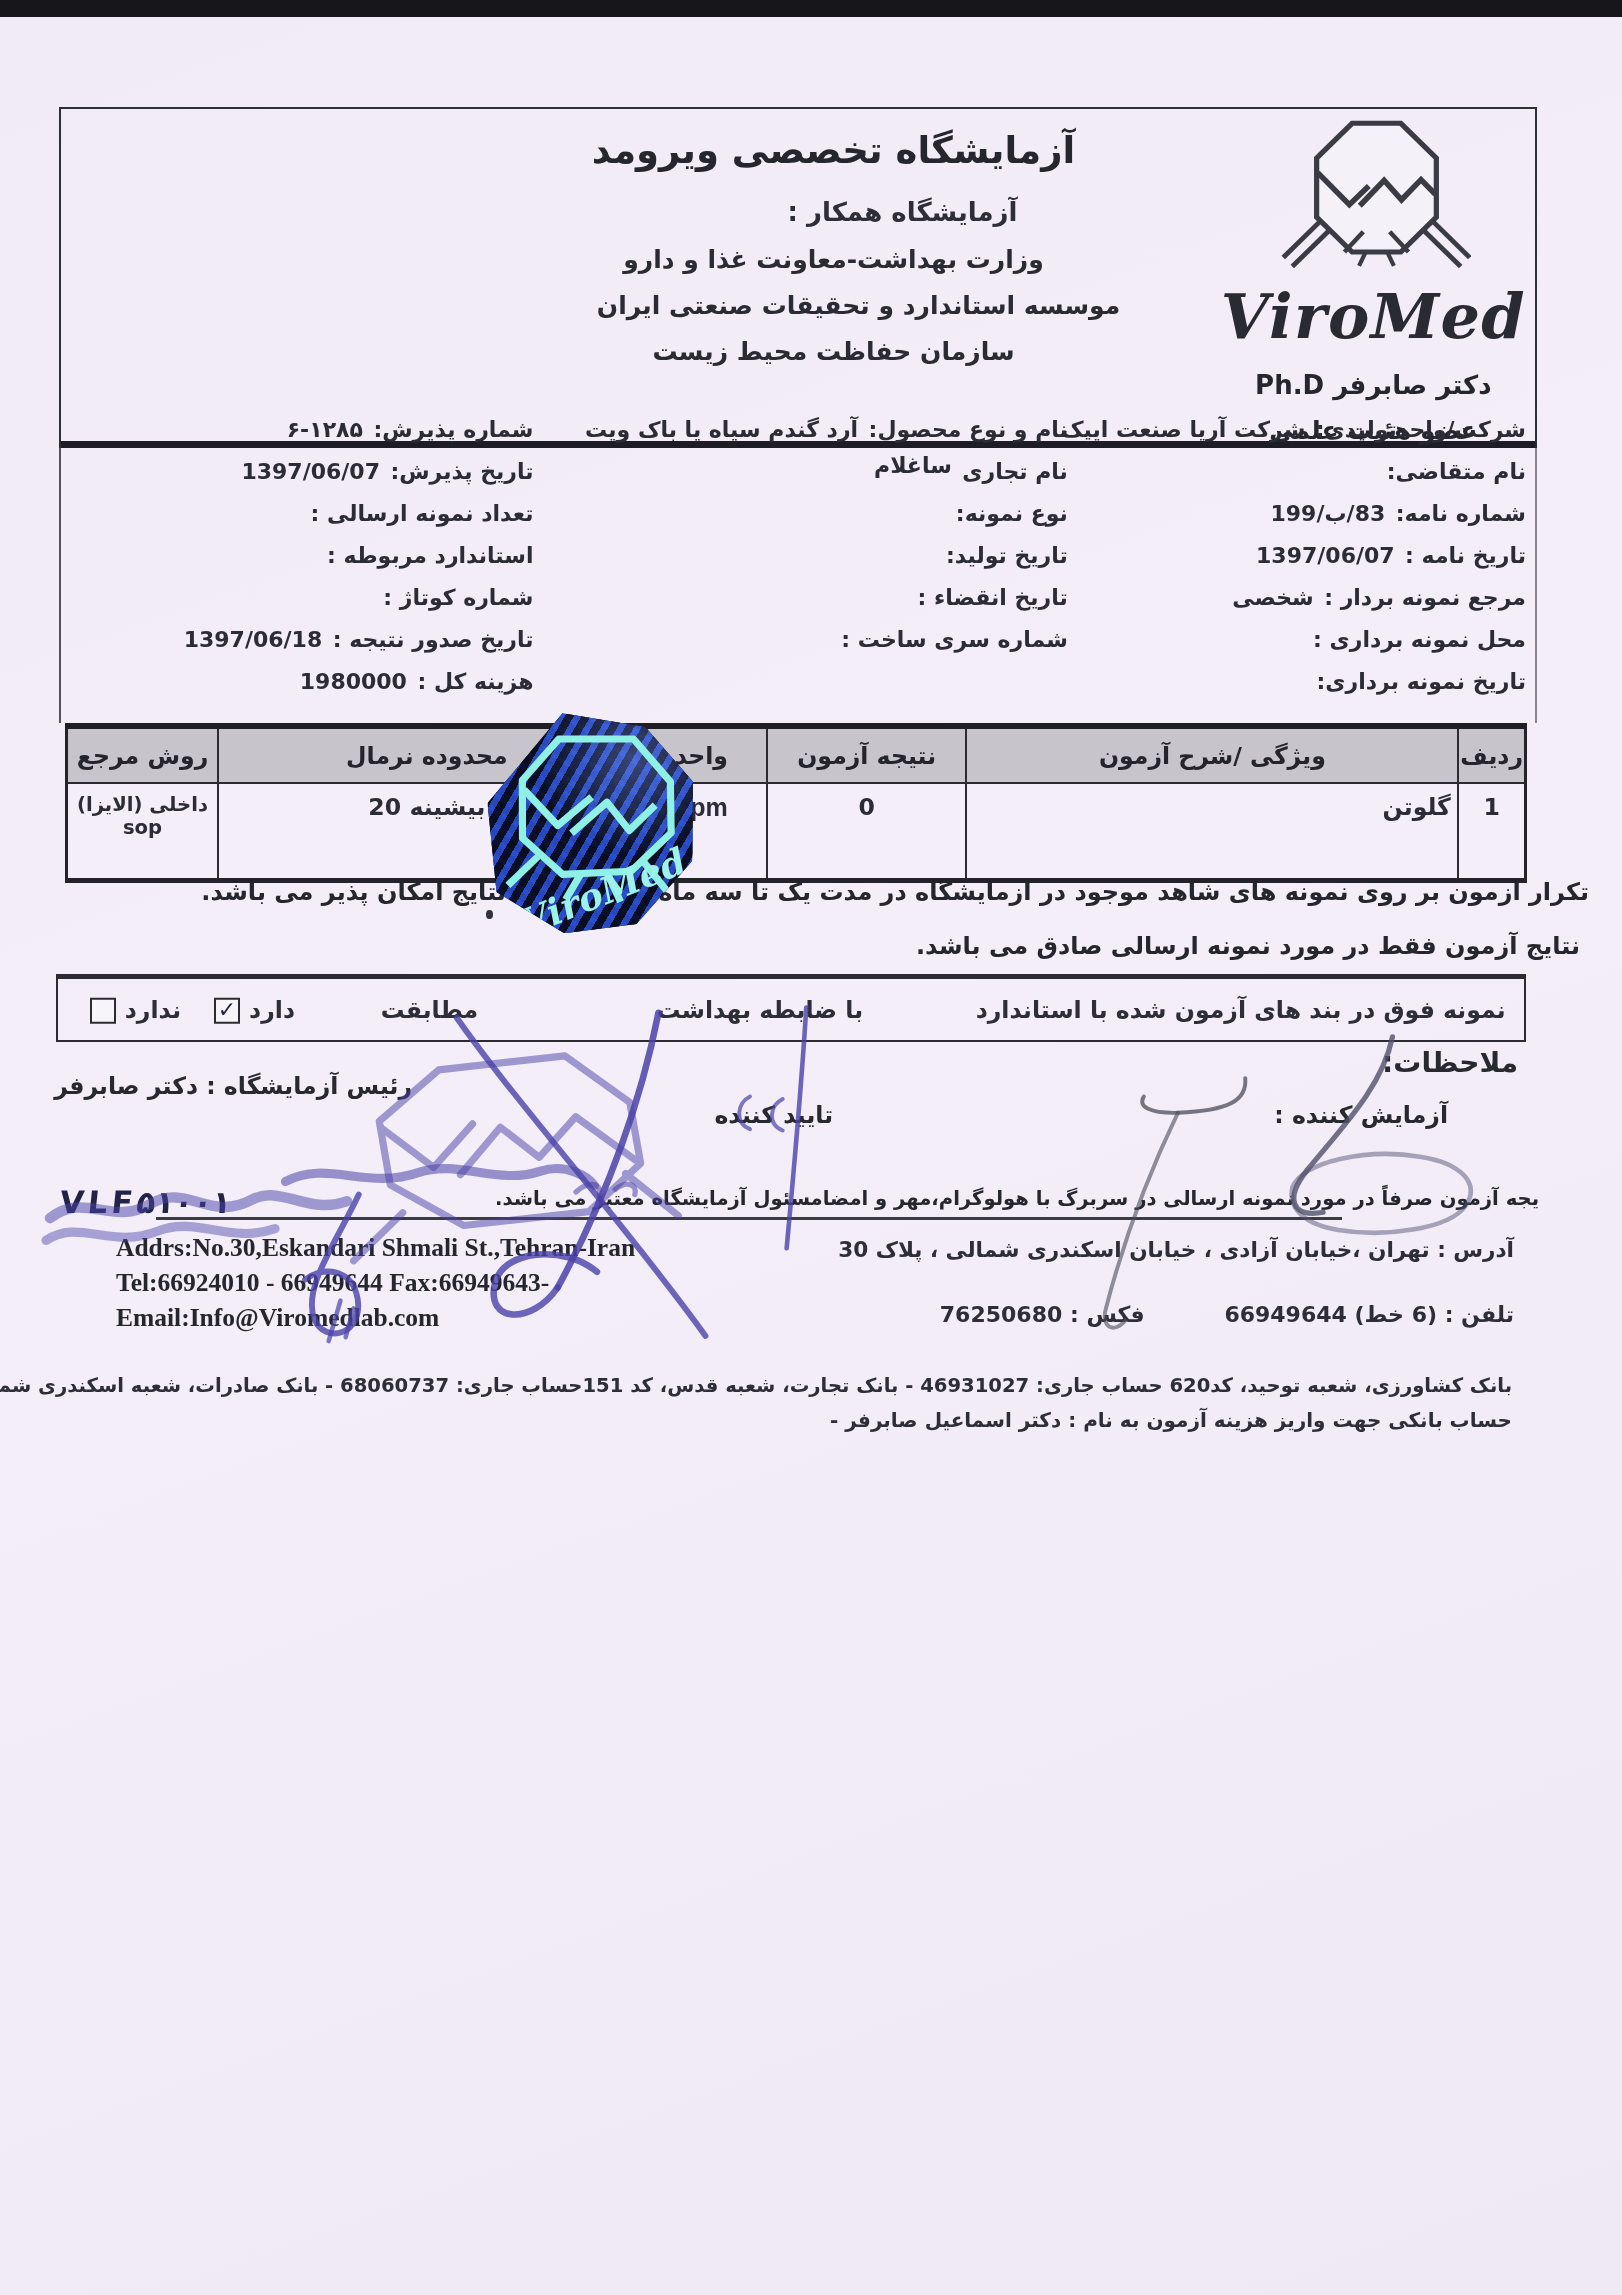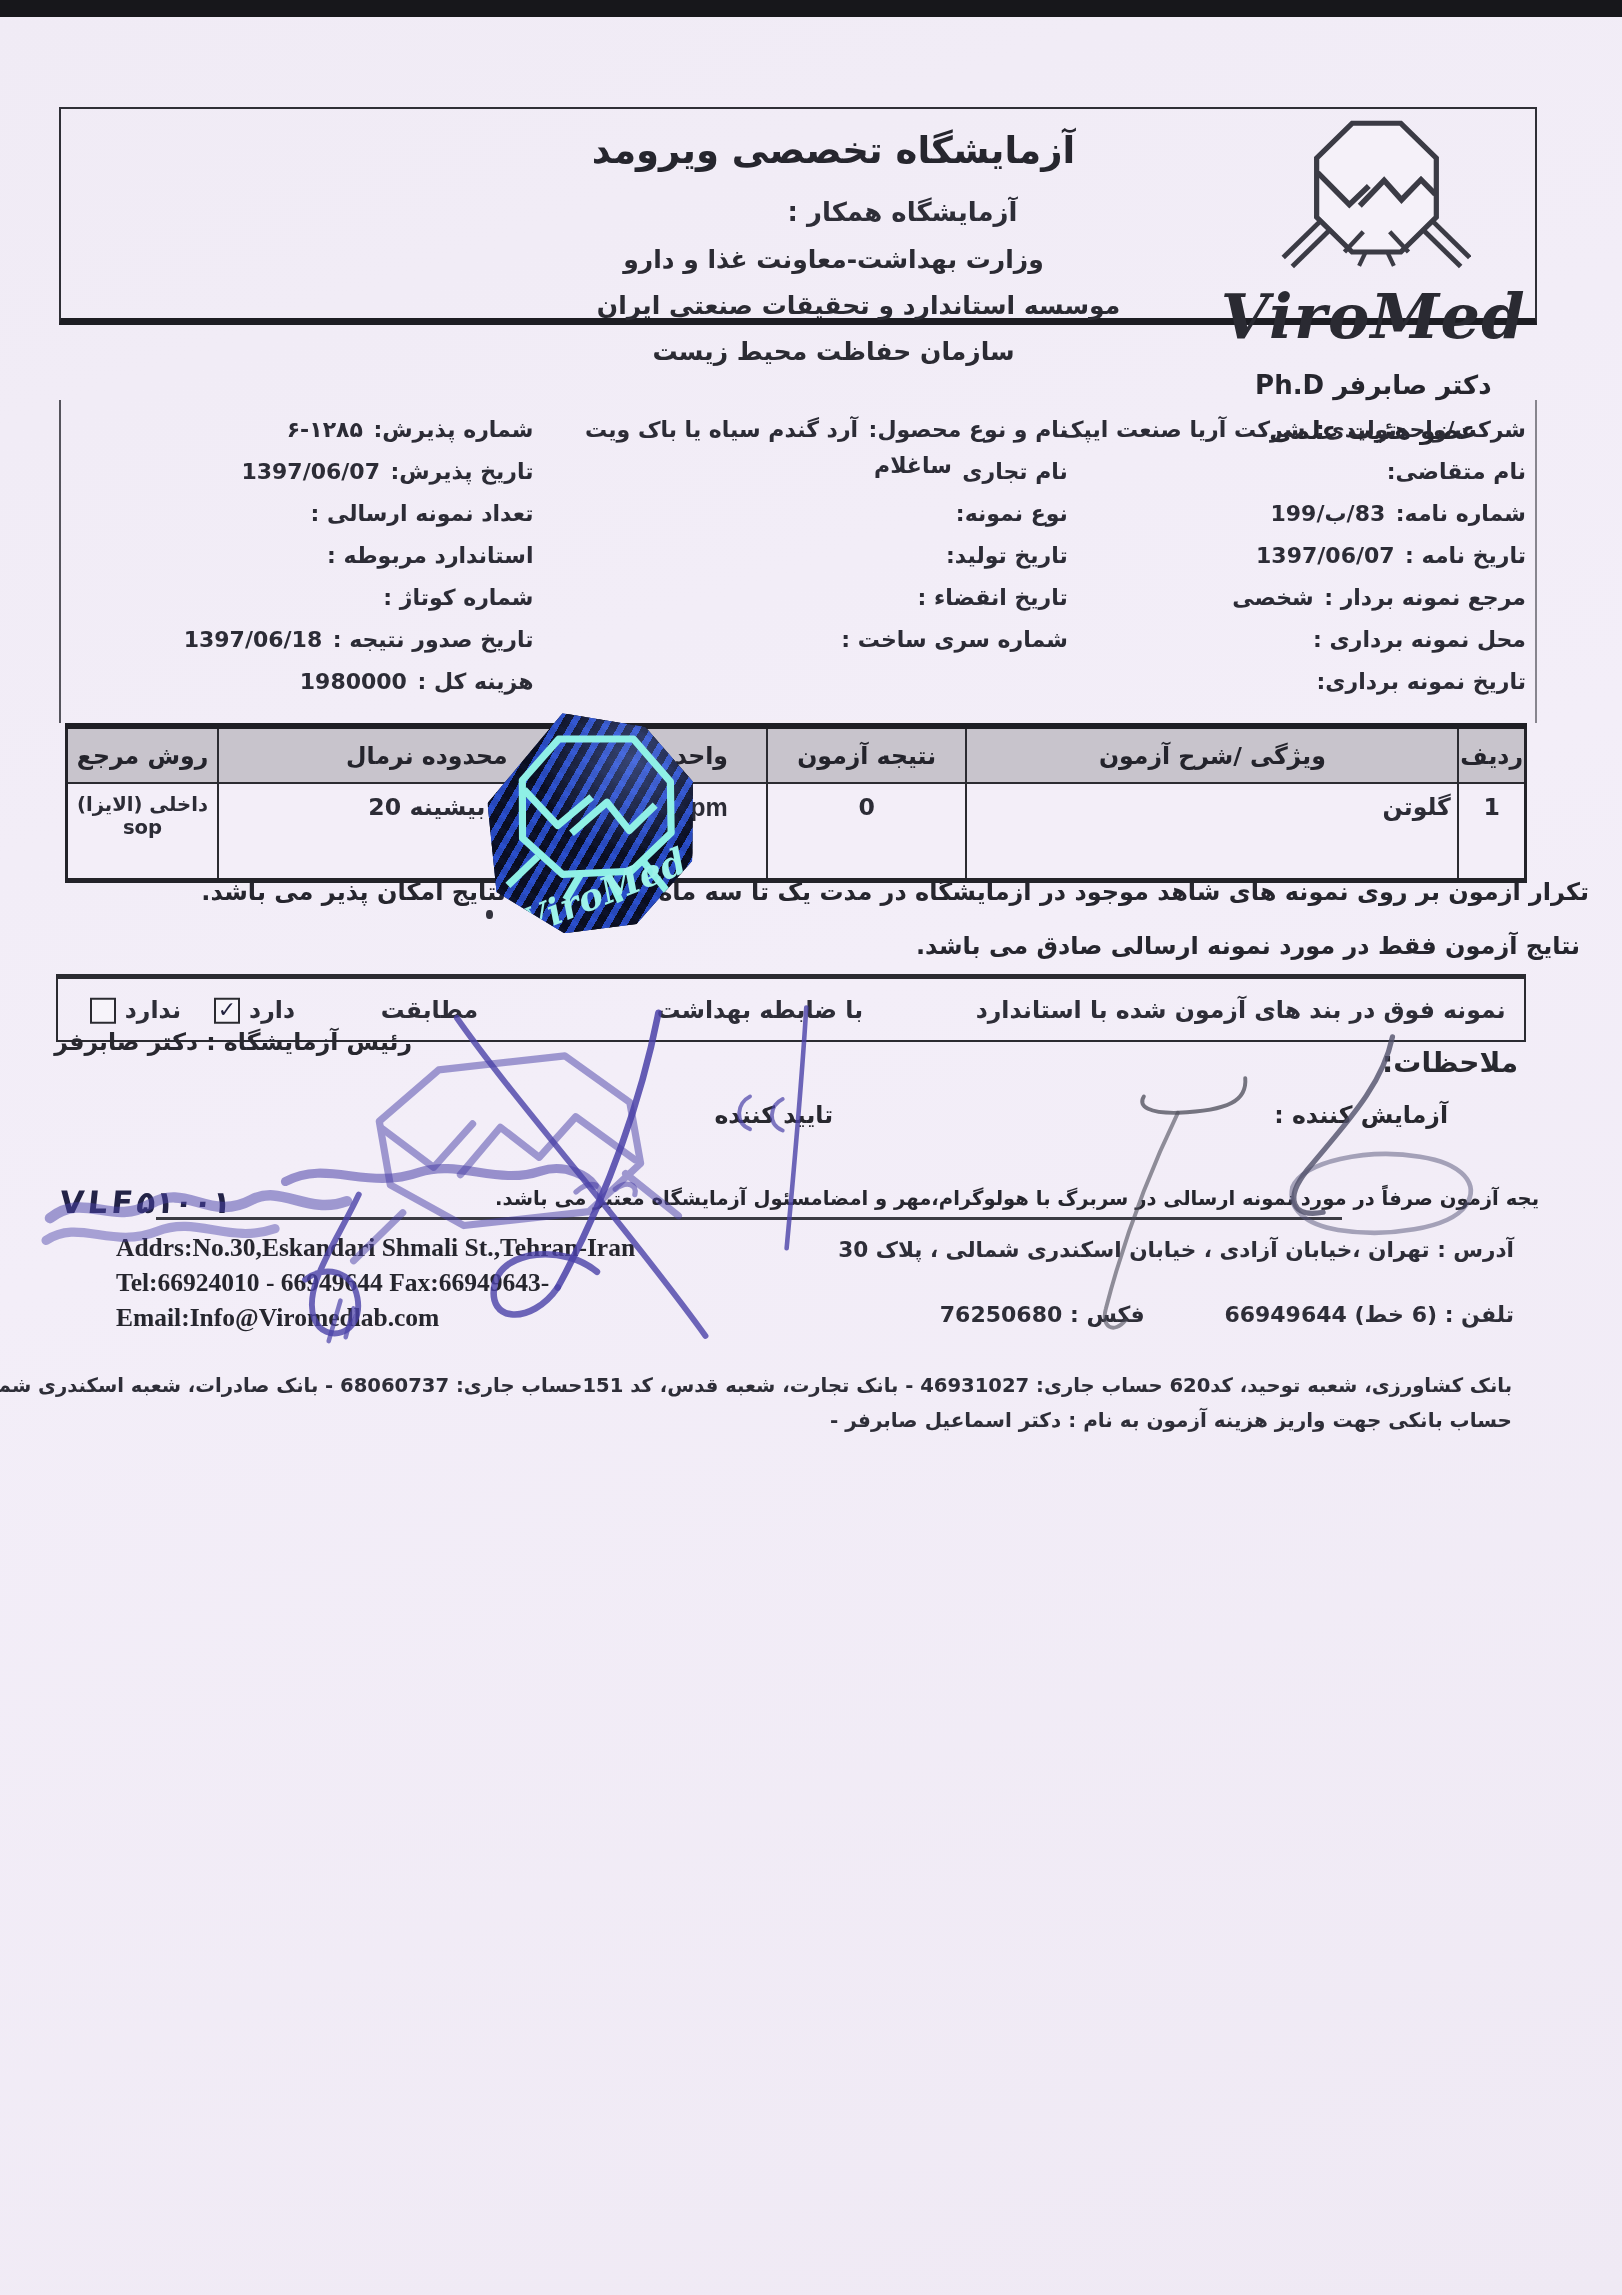--- a/index.html
+++ b/index.html
@@ -2,21 +2,21 @@
 <html lang="fa" style="font-size:10.5px"><head>
 <meta charset="utf-8">
 <style>
   html,body{margin:0;padding:0;}
   body{width:1623px;height:2295px;background:#e9e4ef;font-family:"DejaVu Sans",sans-serif;}
   .page{position:relative;width:1623px;height:2295px;overflow:hidden;
         background:linear-gradient(160deg,#f0ebf5 0%,#f3eef8 45%,#efe9f4 100%);color:#2e2e38;}
   .topbar{position:absolute;top:0;left:0;width:100%;height:17px;background:#17171b;}
 
   
-  .header-box{position:absolute;left:59px;top:107px;width:1478px;height:218px;
+  .header-box{position:absolute;left:59px;top:107px;width:1478px;height:341px;
               border:2.6px solid #2f2f36;border-bottom:7.2px solid #1d1d23;box-sizing:border-box;}
   .header-center{position:absolute;left:308px;width:929px;top:0;text-align:center;direction:rtl;}
   .doc-title{font-size:37px;font-weight:700;color:#26262e;padding-top:19.6px;margin-bottom:25px;}
   .doc-subtitle{font-size:26px;font-weight:700;margin-bottom:18.3px;position:relative;right:-69px;}
   .affil{font-size:25px;font-weight:700;margin-bottom:17px;color:#2b2b33;}
   .affil.shift{position:relative;right:-25px;}
   .brand{position:absolute;right:5.2px;top:7.9px;width:313px;text-align:center;}
   .brand svg{display:block;margin:0 auto;}
   .brand-name{font-family:"DejaVu Serif",serif;font-style:italic;font-weight:700;font-size:62px;
               color:#2a2a32;letter-spacing:1.3px;margin-top:-3.9px;}
@@ -69,21 +69,21 @@
   .c1{right:18.3px;}  .c2{right:661px;} .c3{right:1046px;} .c4{right:1229px;} .c5{right:1343px;}
   .cb{display:inline-block;width:26px;height:26px;border:2.6px solid #2b2b31;background:#f7f4fa;
       box-sizing:border-box;vertical-align:middle;margin-right:9.2px;line-height:19.6px;text-align:center;
       font-size:22px;color:#23233f;font-weight:700;}
 
   
   .lab{position:absolute;direction:rtl;font-weight:700;white-space:nowrap;color:#28282f;}
   .remarks{top:1046px;right:105px;font-size:28px;}
   .sig-tester{top:1101px;right:175px;font-size:23.6px;}
   .sig-approver{top:1101px;right:790px;font-size:23.6px;}
-  .sig-head{top:1028px;right:1211px;font-size:23.6px;}
+  .sig-head{top:1072px;right:1211px;font-size:23.6px;}
   .validity-note{position:absolute;top:1187px;right:84px;direction:rtl;font-size:19.6px;font-weight:700;
                  white-space:nowrap;color:#26262e;}
   .holo-serial{position:absolute;left:60px;top:1184px;font-size:31px;font-weight:700;color:#232347;
                letter-spacing:3.9px;transform:skewX(-6deg);}
   .divider{position:absolute;left:156px;top:1217px;width:1186px;height:2.6px;background:#3b3b43;}
 
   
   .addr-en{position:absolute;left:116px;top:1230px;font-family:"Liberation Serif",serif;
            font-weight:700;font-size:25.5px;line-height:35px;color:#26262e;}
   .addr-en .email{}

